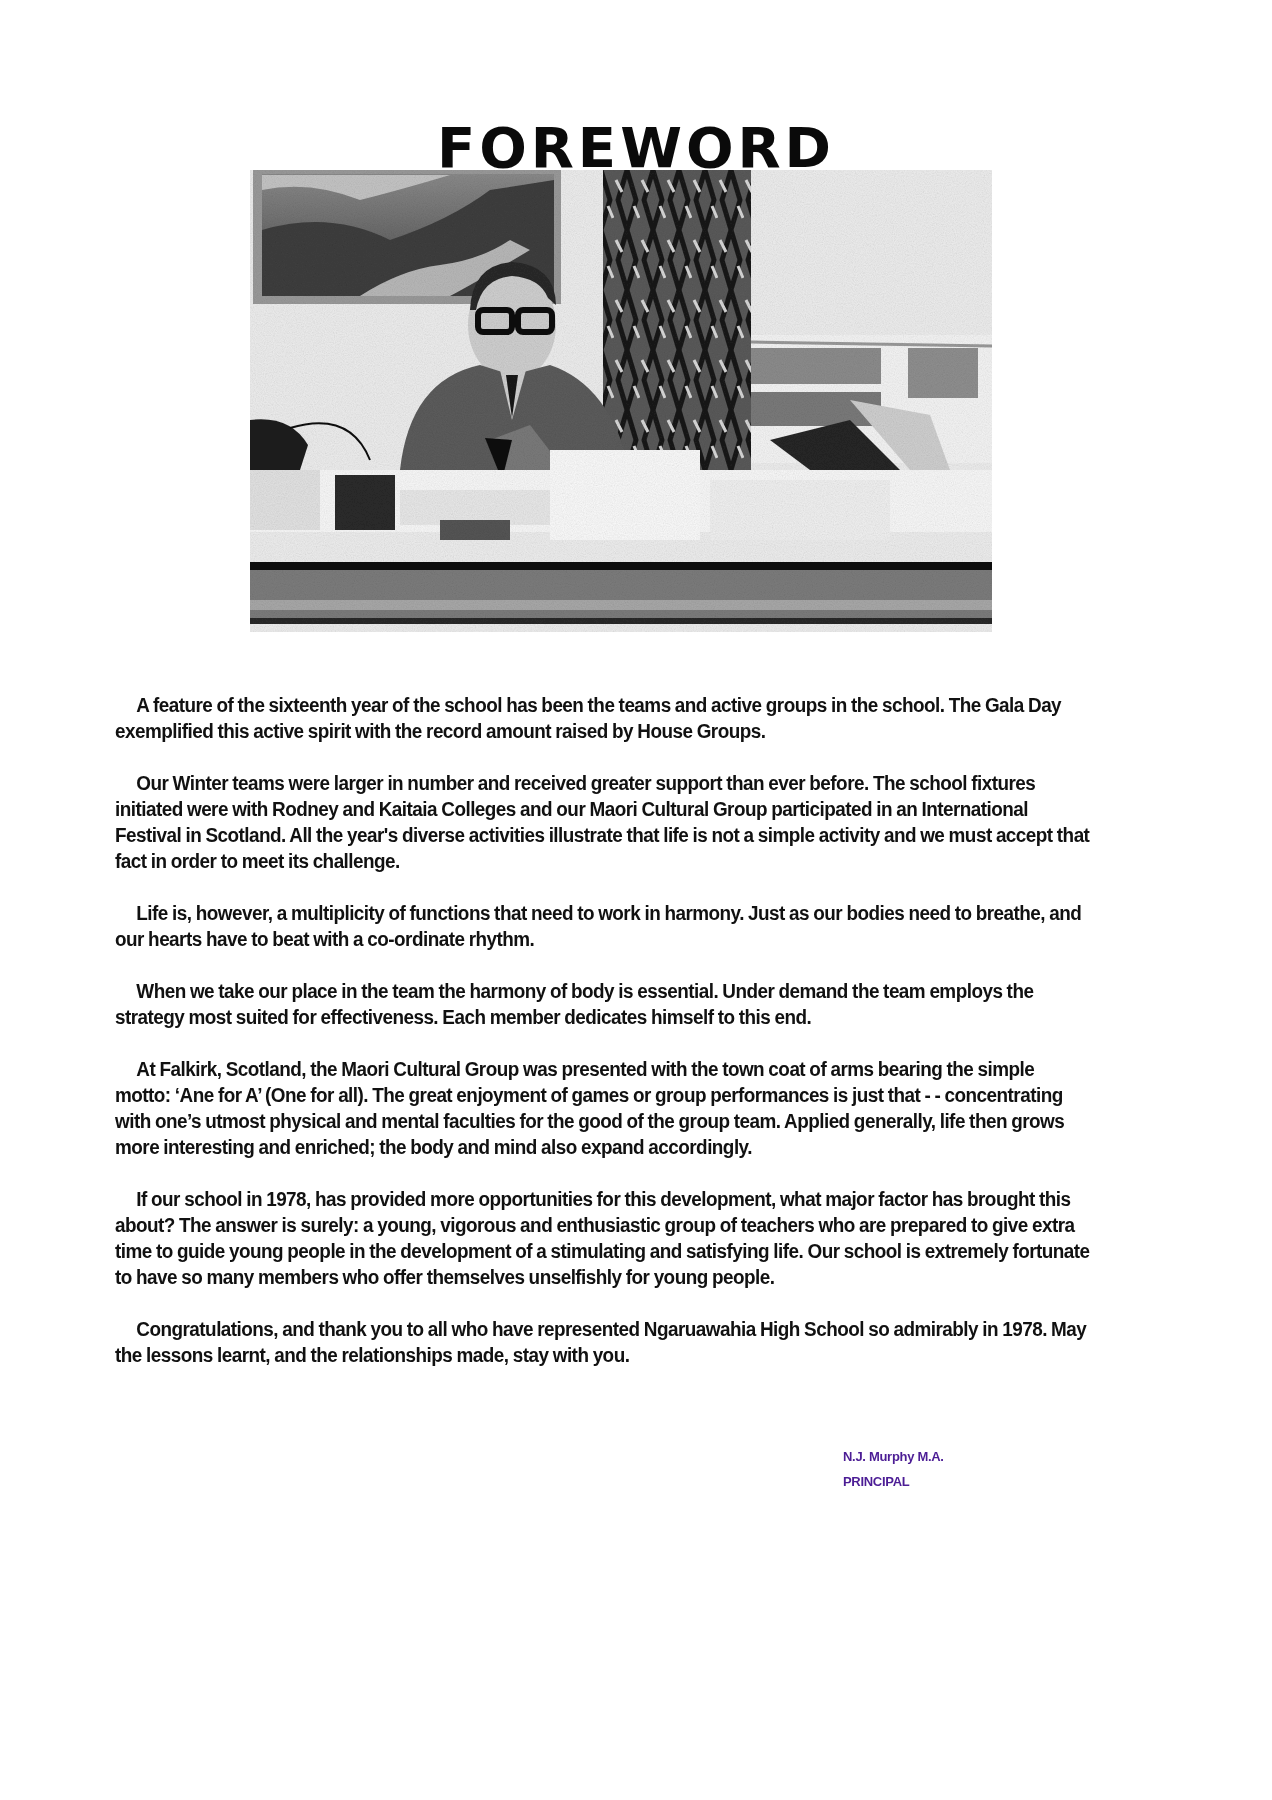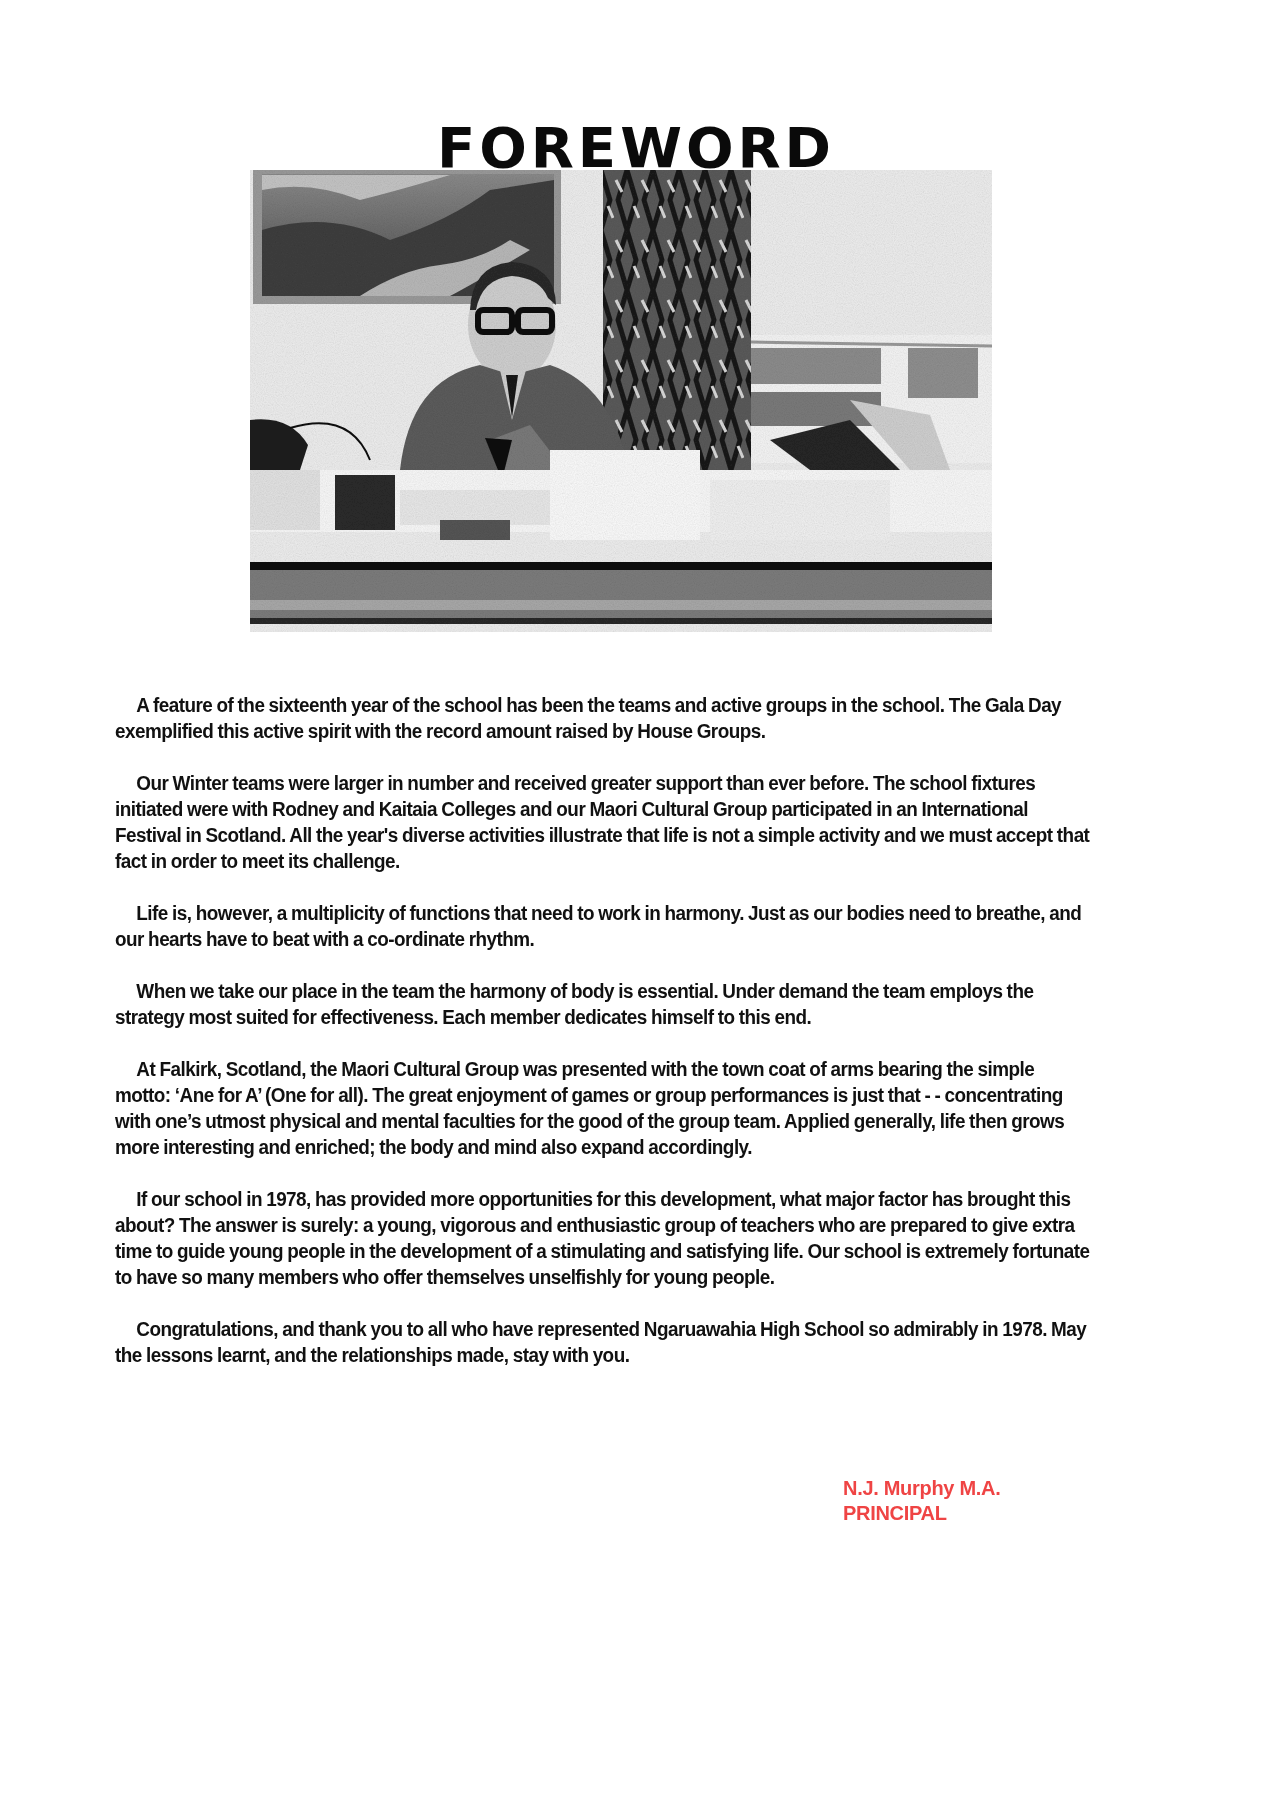--- a/index.html
+++ b/index.html
@@ -21,23 +21,23 @@
 
   .body-text {
     position: absolute; left: 115px; top: 692px; width: 1005px;
     font-family: "Liberation Sans", sans-serif; font-size: 19.5px; line-height: 26px;
     color: #111111; font-weight: bold; letter-spacing: -0.55px; word-spacing: -0.5px;
     transform: scaleX(0.97); transform-origin: left top;
   }
   .para { margin: 0 0 26px 0; text-indent: 22px; }
 
   .signature {
-    position: absolute; left: 843px; top: 1476px;
-    font-family: "Liberation Sans", sans-serif; font-weight: bold; font-size: 20px;
-    line-height: 25px; color: #ef4444; letter-spacing: -0.3px;
+    position: absolute; left: 843px; top: 1444px;
+    font-family: "Liberation Sans", sans-serif; font-weight: bold; font-size: 13px;
+    line-height: 25px; color: #4c1d95; letter-spacing: -0.3px;
   }
   .signature div { white-space: nowrap; }
 </style>
 </head>
 <body>
 
 <div class="page">
 
   <h1 class="title">FOREWORD</h1>
 

